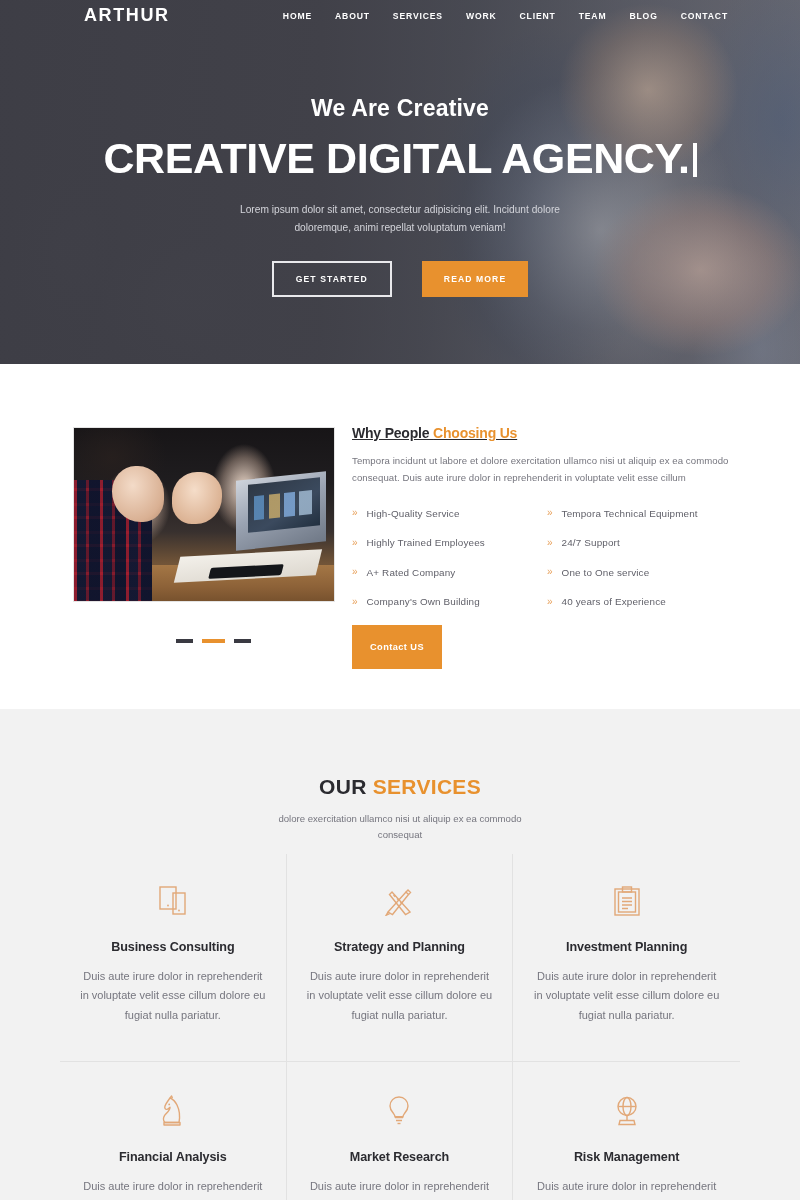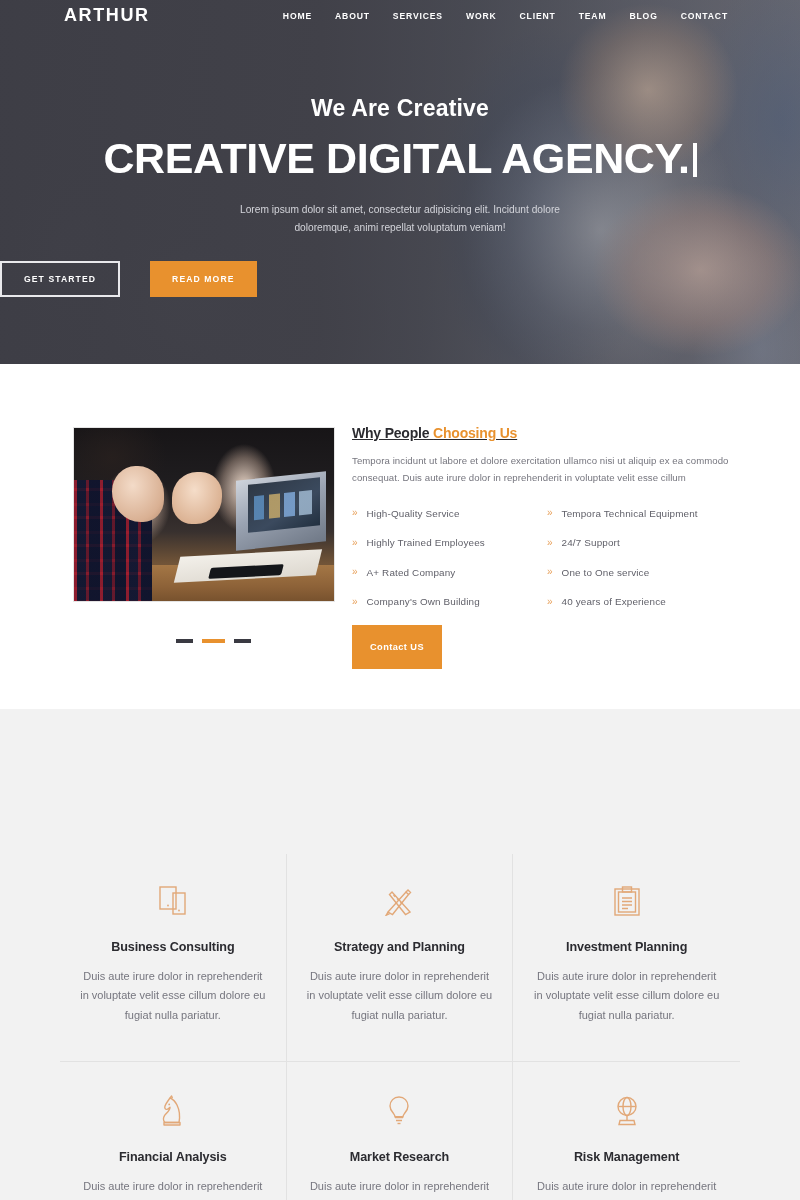--- a/index.html
+++ b/index.html
@@ -37,21 +37,21 @@
   .hero-overlay {
     position:absolute; inset:0;
     background:linear-gradient(90deg, rgba(60,60,68,.93) 0%, rgba(62,62,70,.90) 40%, rgba(60,62,72,.62) 62%, rgba(58,60,70,.42) 80%, rgba(56,58,68,.30) 100%);
   }
 
   .navbar {
     position:absolute; top:0; left:0; right:0; height:34px;
     display:flex; align-items:center; z-index:6;
   }
   .brand {
-    position:absolute; left:64px; top:5px;
+    position:absolute; left:84px; top:5px;
     color:#fff; font-size:18px; font-weight:bold; letter-spacing:1.6px;
   }
   .nav-links {
     position:absolute; right:72px; top:11px;
     display:flex; gap:23px; align-items:center;
   }
   .nav-link {
     color:#ffffff; font-size:8.6px; font-weight:bold; letter-spacing:.85px;
     text-decoration:none; white-space:nowrap;
   }
@@ -69,21 +69,21 @@
   }
   .caret {
     display:inline-block; width:4px; height:34px; background:#fff;
     vertical-align:-4px; margin-left:3px;
   }
   .hero-para {
     margin-top:20px; color:#d3d4da; font-size:10.2px; line-height:1.75;
     max-width:340px; margin-left:auto; margin-right:auto;
   }
   .hero-buttons {
-    margin-top:24px; display:flex; gap:30px; justify-content:flex-start;
+    margin-top:24px; display:flex; gap:30px; justify-content:center;
   }
   .btn {
     font-size:8.6px; font-weight:bold; letter-spacing:1.1px;
     padding:11px 22px; cursor:pointer; border:none;
     font-family:"Liberation Sans", sans-serif;
   }
   .btn-outline { background:transparent; border:2px solid #e9e9ec; color:#fff; }
   .btn-orange { background:#e8912e; color:#fff; }
 
   
@@ -305,20 +305,26 @@
     </div>
 
     <div class="slider-dots">
       <span class="dot"></span>
       <span class="dot active"></span>
       <span class="dot"></span>
     </div>
   </section>
 
   <section class="services">
+    <div class="svc-head">
+      <h2 class="svc-title">
+        <span>OUR </span><span class="accent">SERVICES</span>
+      </h2>
+      <p class="svc-sub">dolore exercitation ullamco nisi ut aliquip ex ea commodo consequat</p>
+    </div>
 
     <div class="svc-grid">
 
       <div class="svc-card">
         <div class="svc-icon">
           <svg width="28" height="30" viewBox="0 0 28 30" fill="none" stroke="#e2a878" stroke-width="1.4">
             <rect x="1" y="1" width="16" height="22"></rect>
             <rect x="14" y="7" width="12" height="21"></rect>
             <circle cx="9" cy="19.5" r=".9" fill="#e2a878" stroke="none"></circle>
             <circle cx="20" cy="24.5" r=".9" fill="#e2a878" stroke="none"></circle>

